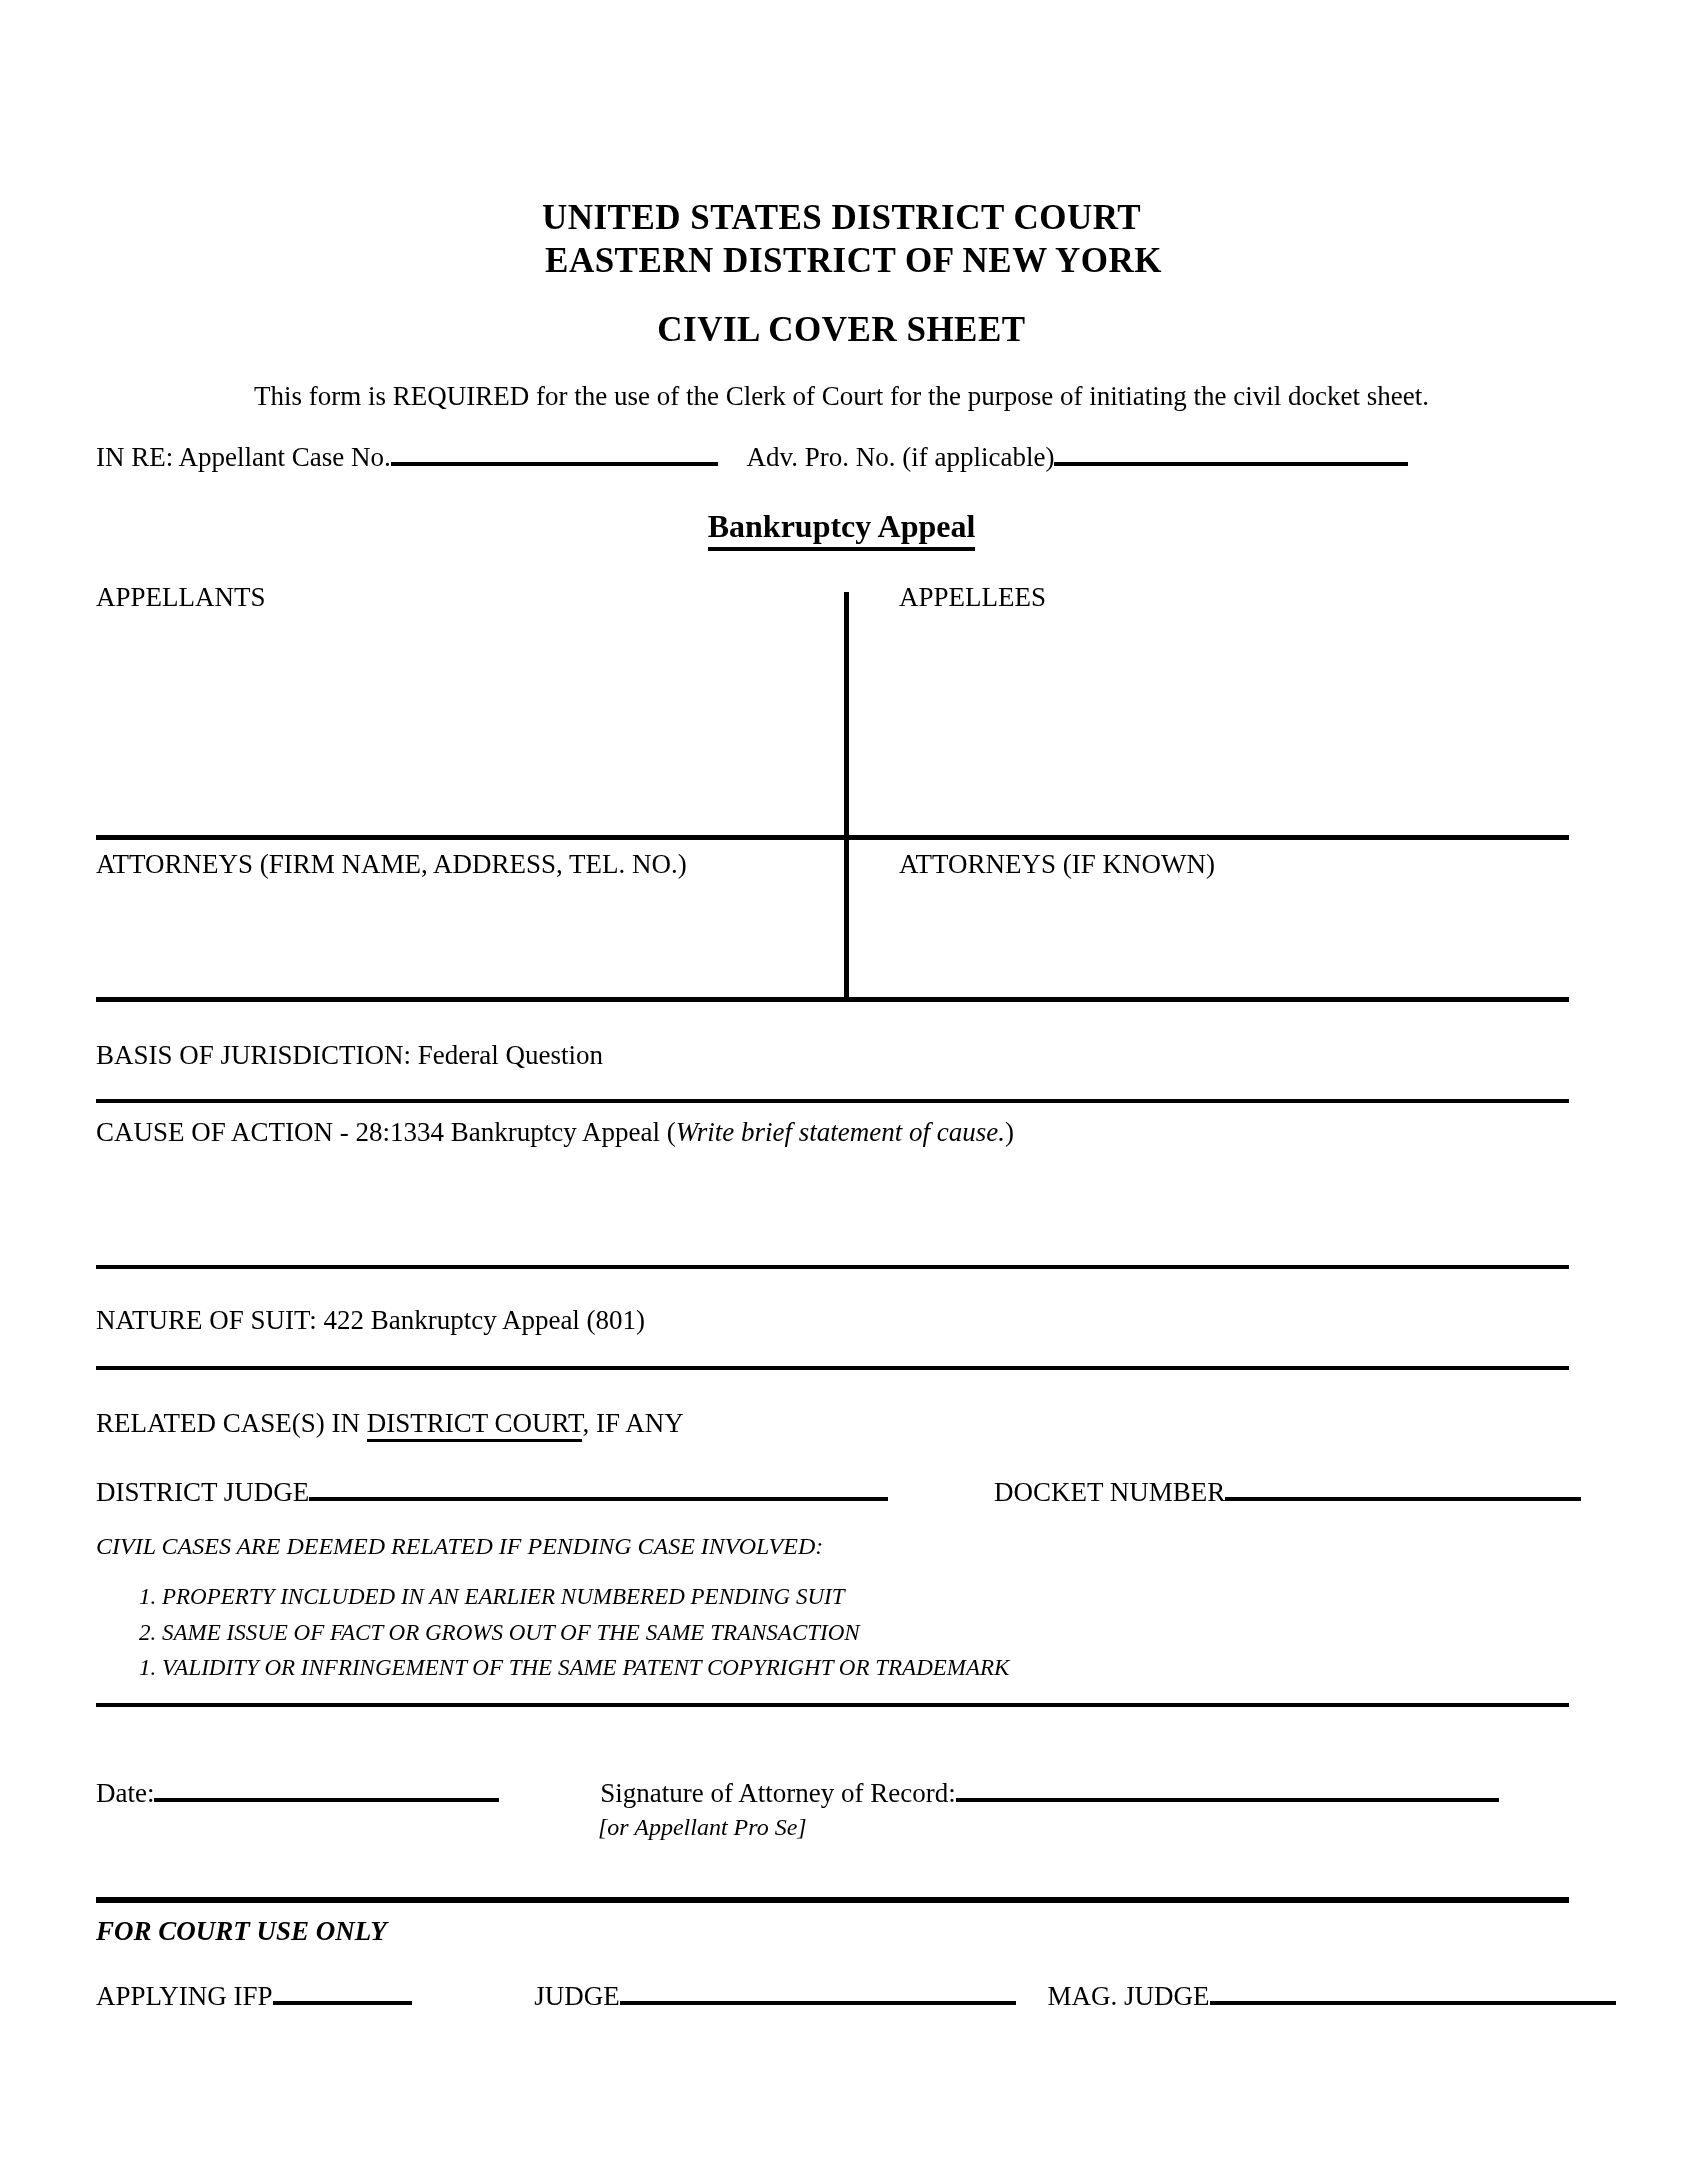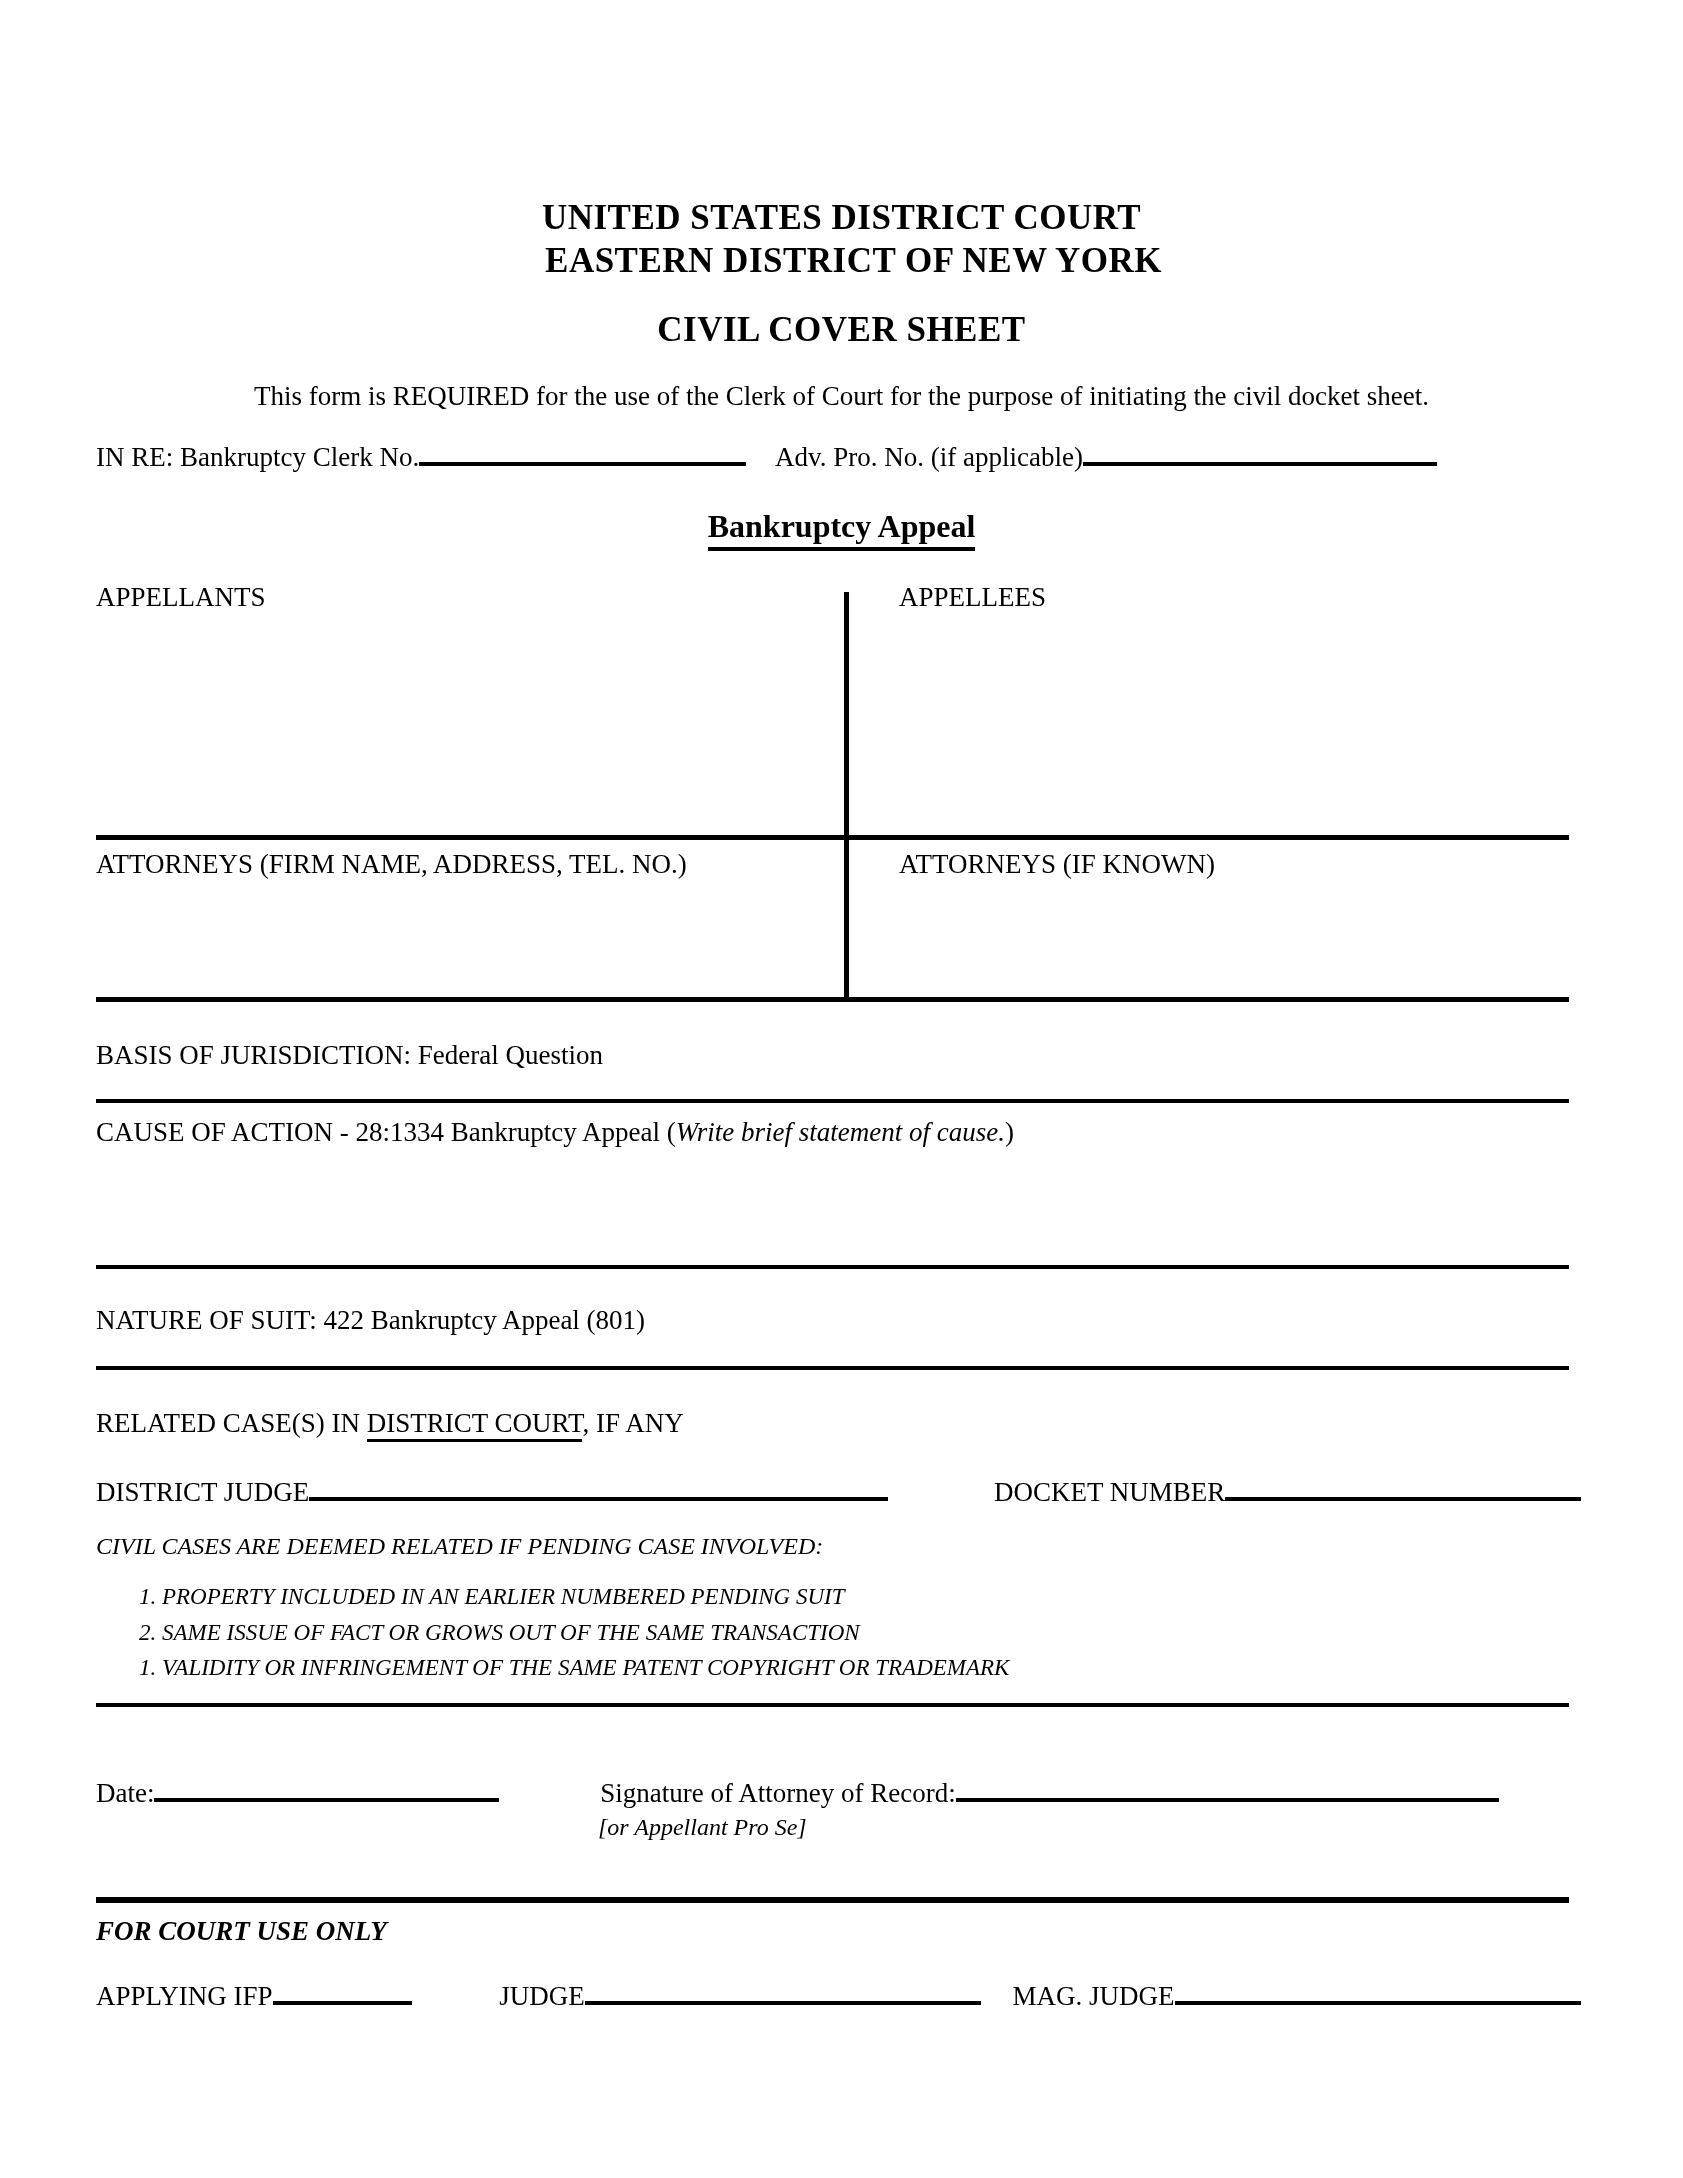--- a/index.html
+++ b/index.html
@@ -37,21 +37,21 @@
 <body>
 
 <div class="page">
 
   <div class="abs center title" style="top: 198px;">UNITED STATES DISTRICT COURT</div>
   <div class="abs center title" style="top: 241px; padding-left: 24px;">EASTERN DISTRICT OF NEW YORK</div>
   <div class="abs center title" style="top: 310px;">CIVIL COVER SHEET</div>
   <div class="abs center body-text" style="top: 381px;">This form is REQUIRED for the use of the Clerk of Court for the purpose of initiating the civil docket sheet.</div>
 
   <div class="abs row body-text" style="top: 436px; left: 96px; width: 1473px;">
-    <span>IN RE: Bankruptcy Clerk No.</span><span class="blank" style="width: 327px;"></span>
+    <span>IN RE: Appellant Case No.</span><span class="blank" style="width: 327px;"></span>
     <span style="margin-left: 22px;">Adv. Pro. No. </span><span style="">(if applicable)</span><span class="blank" style="width: 354px;"></span>
   </div>
 
   <div class="abs center" style="top: 508px;">
     <span class="heading underline-heading">Bankruptcy Appeal</span>
   </div>
 
   <div class="abs body-text" style="top: 582px; left: 96px;">APPELLANTS</div>
   <div class="abs body-text" style="top: 582px; left: 899px;">APPELLEES</div>
 
@@ -106,18 +106,18 @@
     <span style="margin-left: 94px;">Signature of Attorney of Record:</span><span class="blank" style="width: 543px;"></span>
   </div>
   <div class="abs small-italic" style="top: 1814px; left: 598px;">[or Appellant Pro Se]</div>
 
   <div class="hrule" style="top: 1897px; height: 6px;"></div>
 
   <div class="abs body-text bold-italic" style="top: 1916px; left: 96px;">FOR COURT USE ONLY</div>
 
   <div class="abs row body-text" style="top: 1975px; left: 96px; width: 1473px;">
     <span>APPLYING IFP</span><span class="blank" style="width: 139px;"></span>
-    <span style="margin-left: 81px;">JUDGE</span><span class="blank" style="width: 396px;"></span>
+    <span style="margin-left: 116px;">JUDGE</span><span class="blank" style="width: 396px;"></span>
     <span style="margin-left: 25px;">MAG. JUDGE</span><span class="blank" style="width: 406px;"></span>
   </div>
 
 </div>
 
 
 </body></html>

